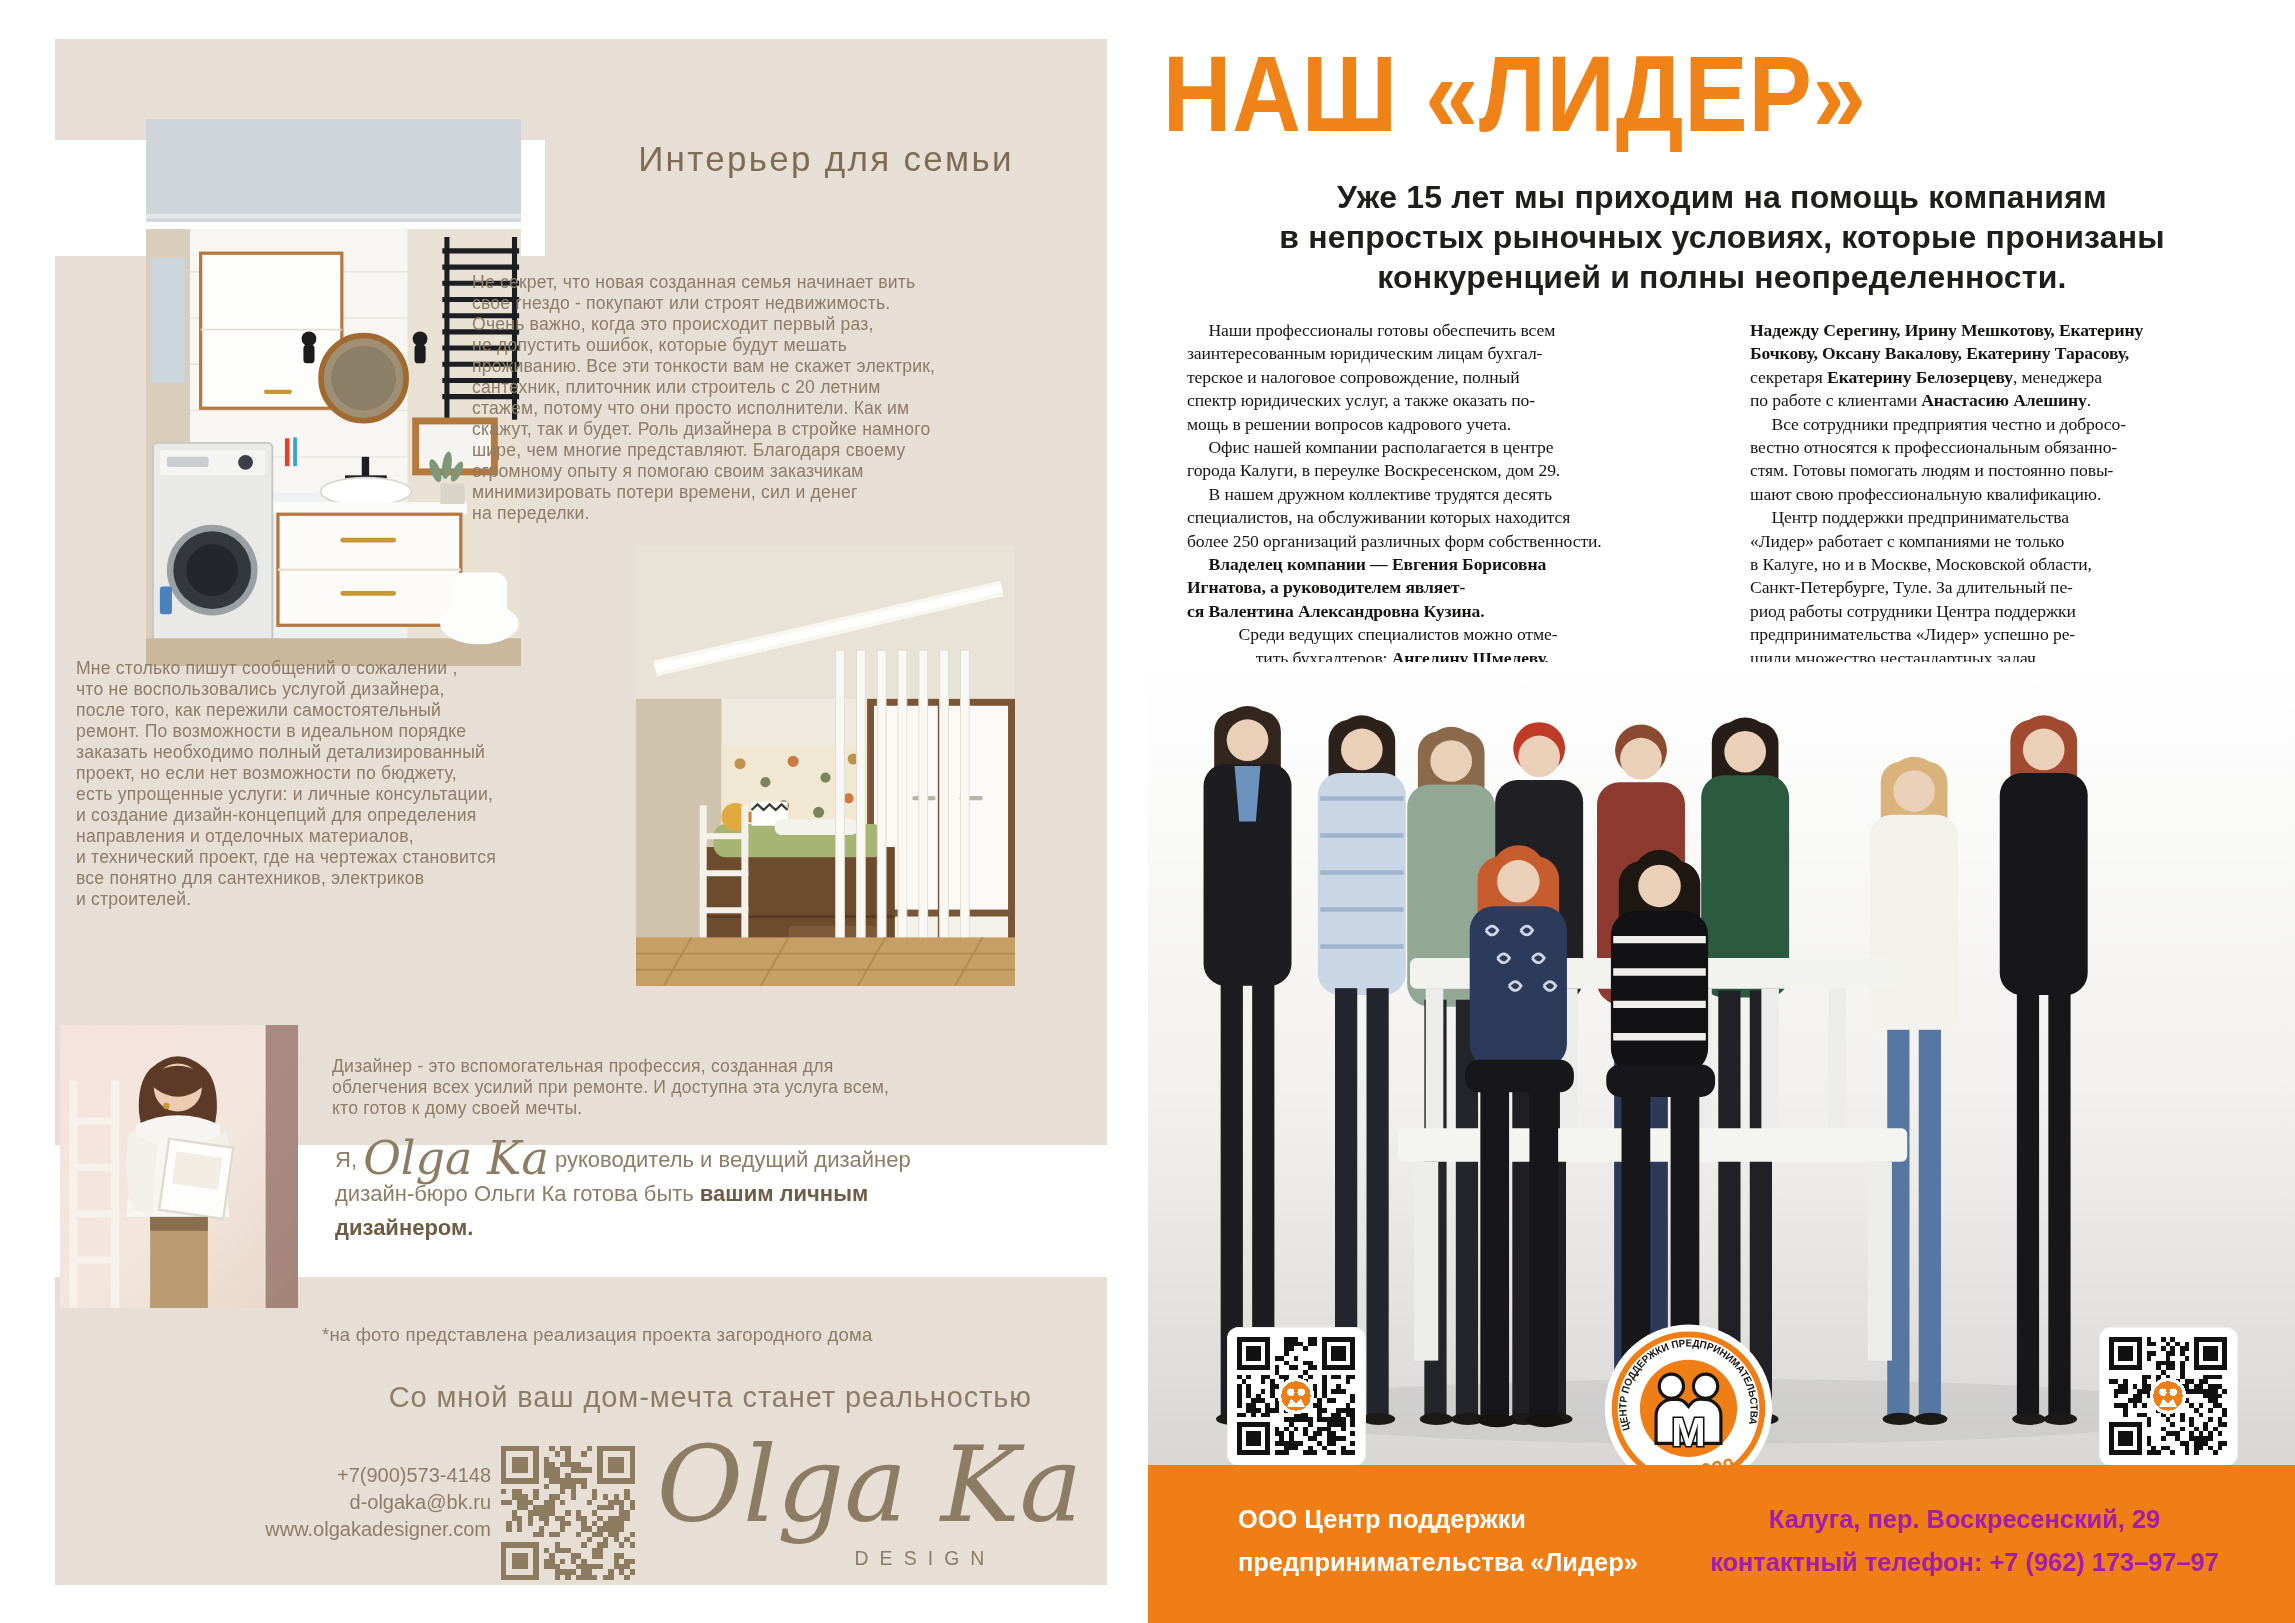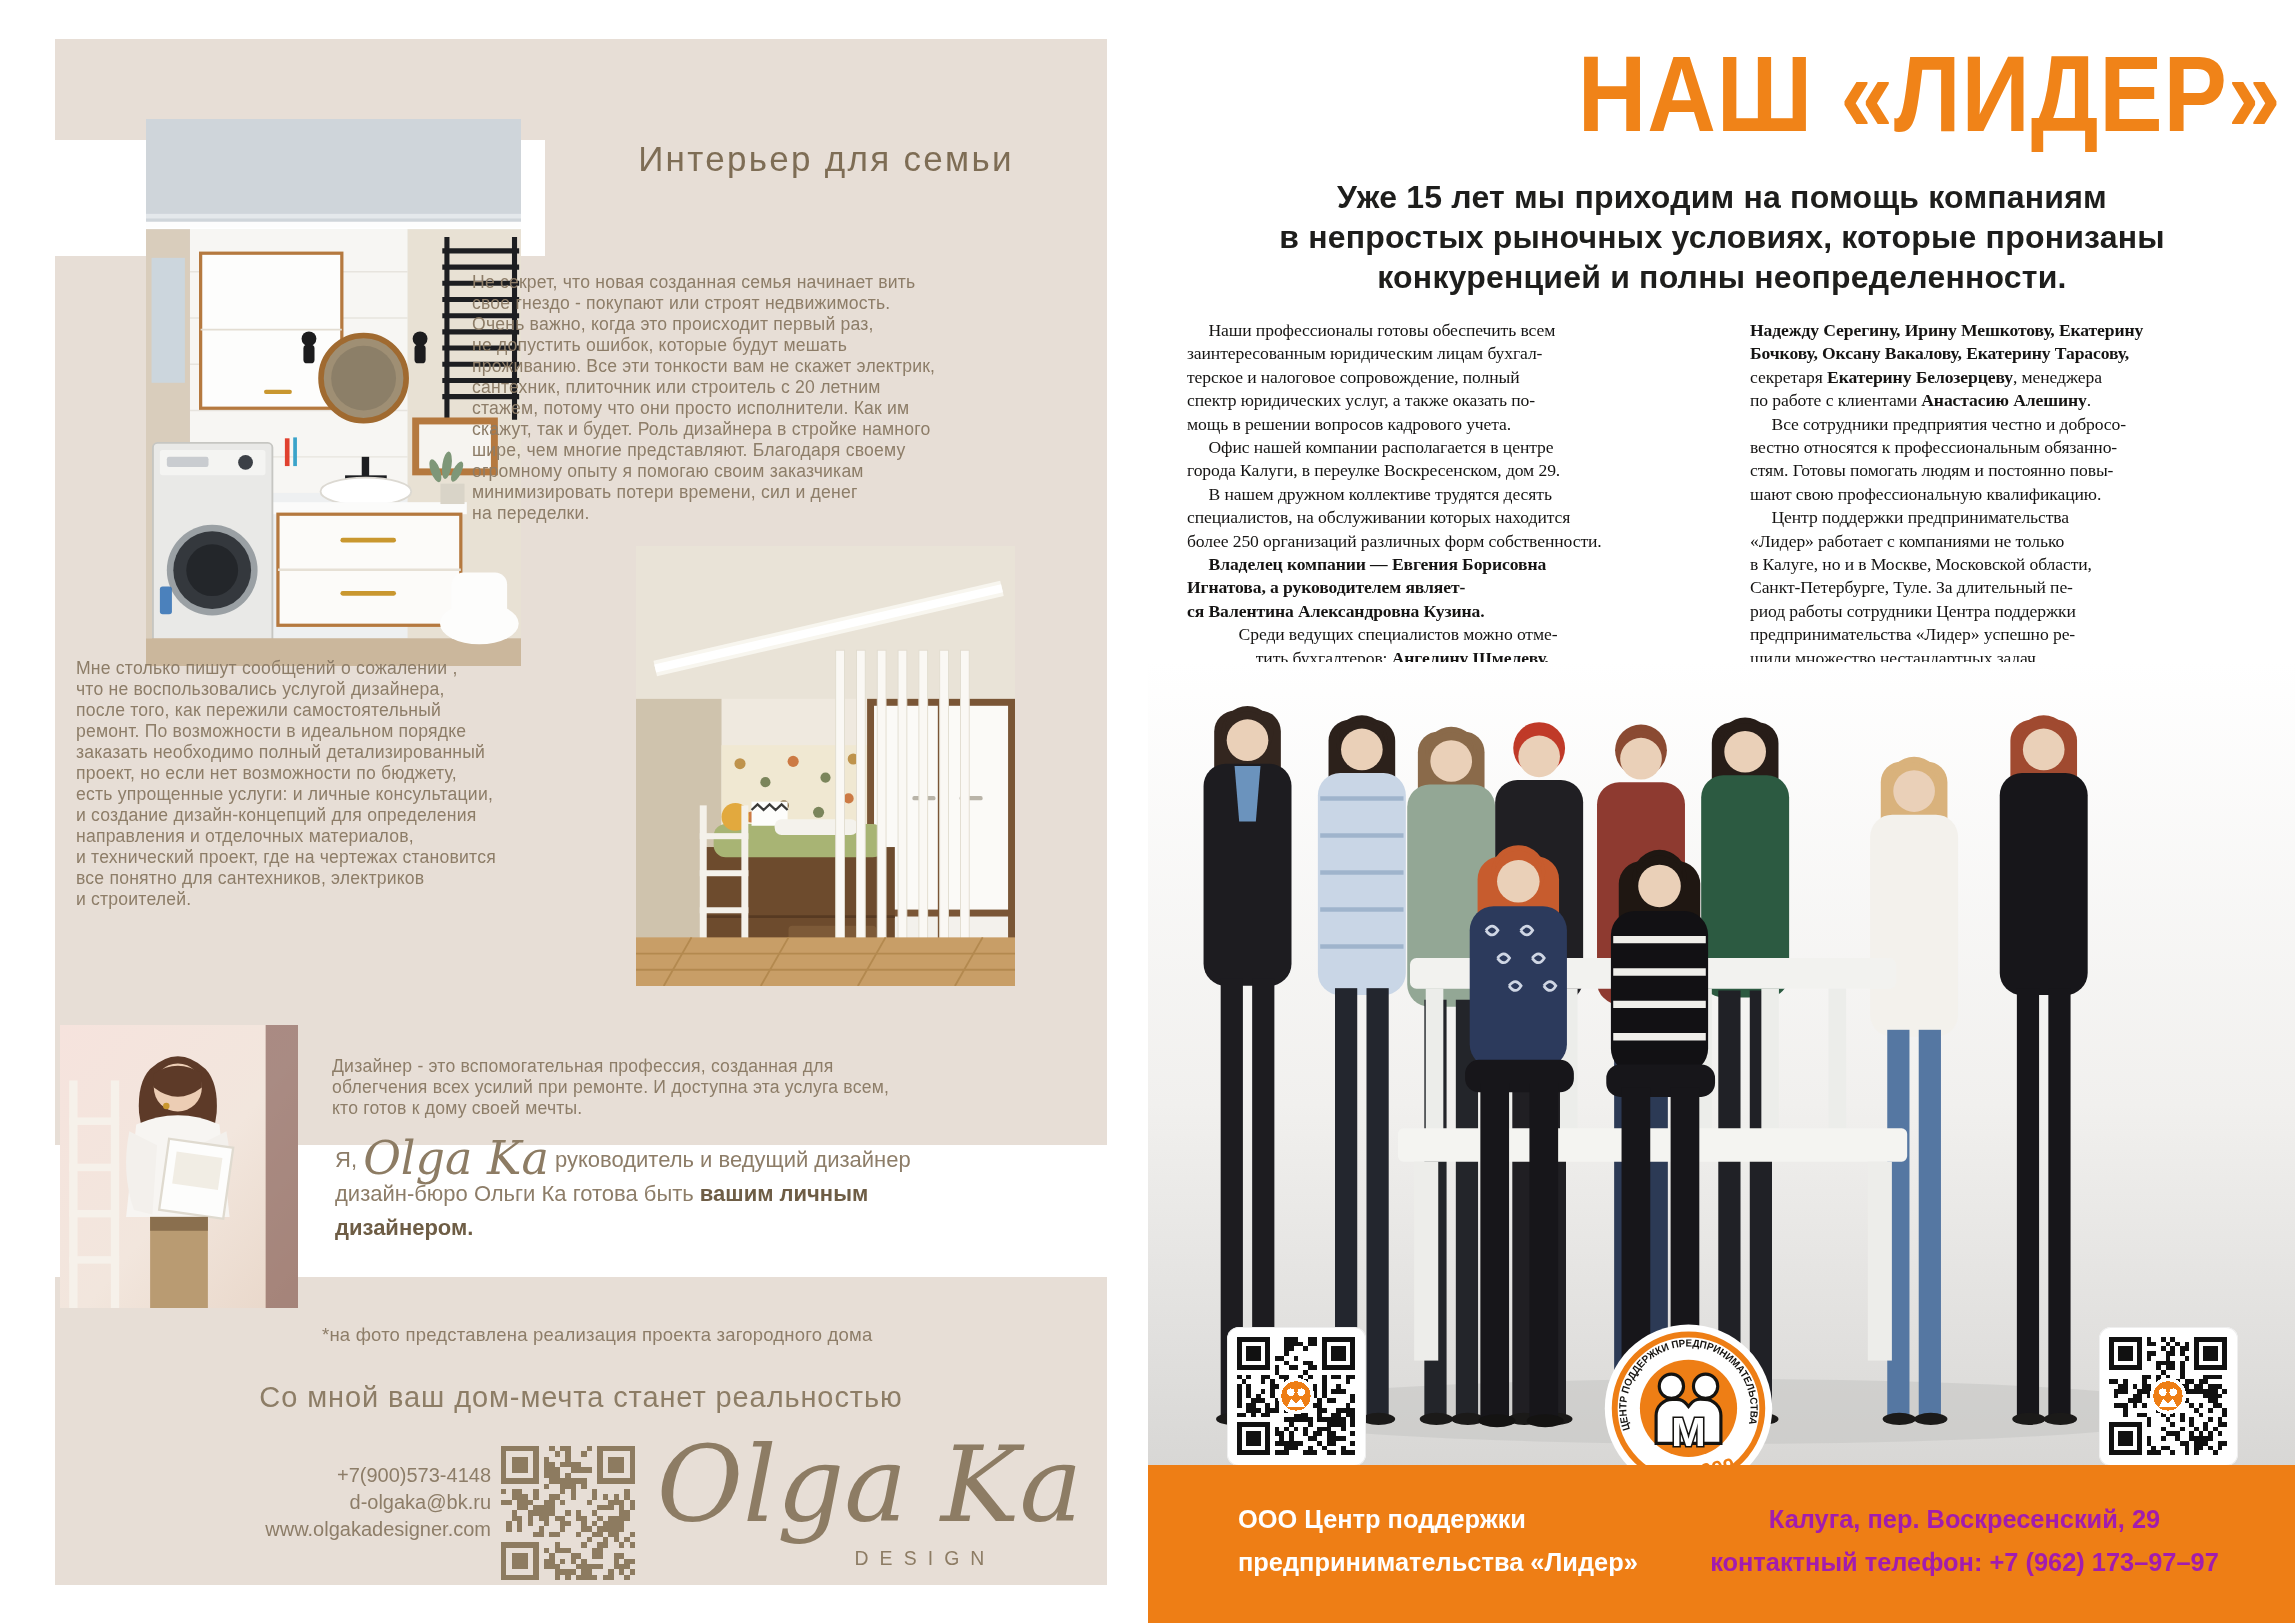--- a/index.html
+++ b/index.html
@@ -24,30 +24,30 @@
   .photo-frame svg{display:block;width:100%;height:100%;}
 
   .signature{left:335px;top:1143px;width:759px;color:#8d7d68;font-size:22px;
     line-height:34px;white-space:pre-line;}
   .signature .rb{font-weight:bold;color:#6e5d45;}
   .rscript{font-family:"DejaVu Serif",serif;font-style:italic;font-size:46px;
     color:#8d7c64;vertical-align:-7.4px;line-height:0;}
   .rb{font-weight:bold;}
 
   .footnote{left:322px;top:1324px;width:759px;color:#8d7d68;font-size:18.5px;letter-spacing:0.2px;}
-  .slogan{left:130px;top:1381px;width:902px;text-align:center;color:#8d7d66;
+  .slogan{left:130px;top:1381px;width:902px;text-align:right;color:#8d7d66;
     font-size:29px;letter-spacing:0.9px;}
   .contacts{left:139px;top:1462px;width:352px;text-align:right;color:#8d7d68;
     font-size:20px;line-height:27px;}
   .qr-left{left:501px;top:1446px;width:134px;height:134px;}
   .brand-logo{left:629px;top:1416px;width:481px;height:167px;}
 
   
   .right-page{left:1148px;top:0;width:1148px;height:1623px;background:#fff;}
-  .rp-title{left:0;top:44px;width:1148px;text-align:right;color:#f08318;
+  .rp-title{left:0;top:44px;width:1148px;text-align:left;color:#f08318;
     font-size:99px;font-weight:bold;letter-spacing:0.9px;line-height:1;text-decoration:underline;}
   .rp-title span{display:inline-block;transform:scale(.96,1.08);transform-origin:center;}
   .rp-subtitle{left:42px;top:177px;width:1064px;text-align:center;color:#1e1e1c;
     font-size:32px;line-height:40px;font-weight:bold;white-space:pre-line;letter-spacing:0.2px;}
   .rp-col{top:319px;color:#151413;font-family:"Liberation Serif",serif;
     font-size:17.6px;line-height:23.4px;white-space:pre-line;letter-spacing:-0.1px;}
   .rp-col1{left:39px;width:558px;}
   .rp-col2{left:602px;width:532px;}
 
   .team-photo{left:0;top:662px;width:1148px;height:805px;overflow:hidden;}

